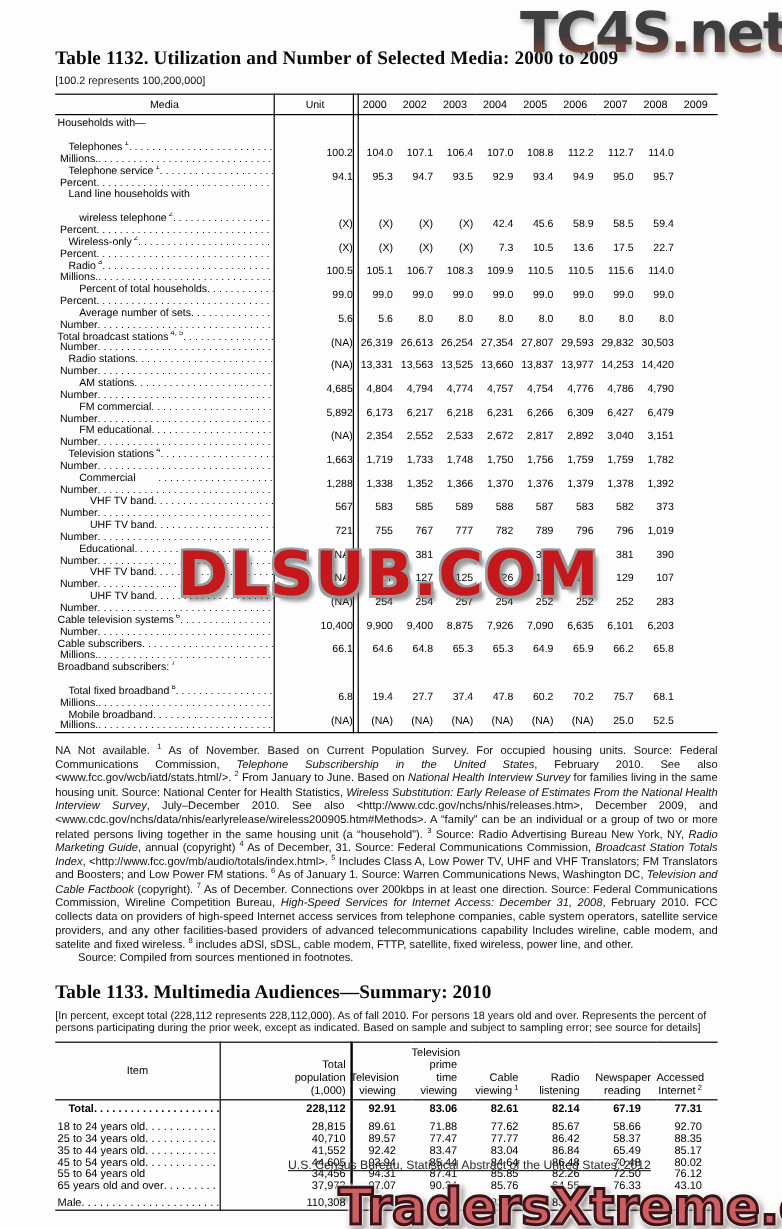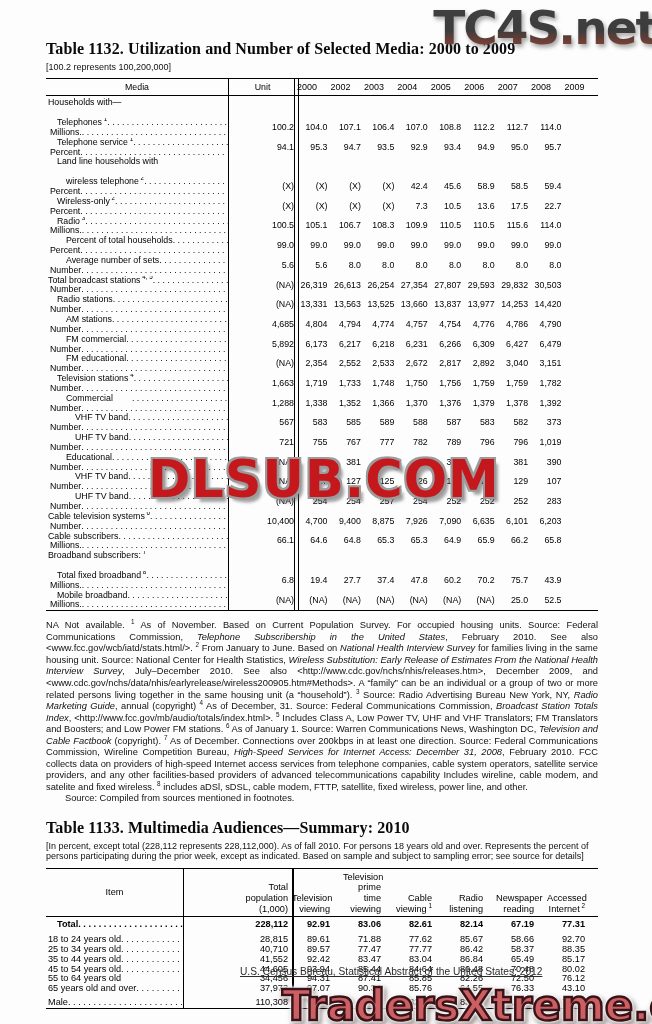--- a/index.html
+++ b/index.html
@@ -22,21 +22,21 @@
   table{border-collapse:collapse;table-layout:fixed;width:552px;font-size:8.8px;color:#000;}
   .vline{position:absolute;top:0;bottom:0;background:#000;width:1px;}
   .vline-dbl{position:absolute;top:0;bottom:0;width:3px;background:transparent;
     border-left:1px solid #000;border-right:1px solid #000;}
 
   
   #t1132{border-top:1.6px solid #000;border-bottom:1.6px solid #000;}
   #t1132 thead th{font-weight:normal;border-bottom:1px solid #000;height:16px;vertical-align:middle;padding:0;}
   #t1132 thead .mediah{text-align:center;}
   #t1132 thead .unith{text-align:center;}
-  #t1132 thead .yval{text-align:left;padding-right:3px;font-size:9px;}
+  #t1132 thead .yval{text-align:center;padding-right:3px;font-size:9px;}
   #t1132 tbody td{line-height:9.85px;height:9.85px;padding:0;white-space:nowrap;overflow:hidden;}
   #t1132 tbody tr:first-child td{padding-top:2px;}
   td.lab{display:flex;align-items:baseline;}
   .lbl{white-space:nowrap;}
   .leader{flex:1 1 auto;overflow:hidden;white-space:nowrap;color:#000;}
   .leader::after{content:" . . . . . . . . . . . . . . . . . . . . . . . . . . . . . . . . . . . . . . . . . . . . . . . . . . . .";}
   td.unit{padding:0 2px 0 4px !important;}
   td.unit{display:flex;align-items:baseline;}
   td.val{text-align:right;padding-right:3px !important;}
   sup{font-size:6.3px;vertical-align:super;line-height:0;}
@@ -506,21 +506,21 @@
           <tr>
             <td class="lab" style="padding-left: 2px;">
               <span class="lbl">Cable television systems<sup> 6</sup></span>
               <span class="leader"></span>
             </td>
             <td class="unit">
               <span>Number</span>
               <span class="leader"></span>
             </td>
             <td class="val">10,400</td>
-            <td class="val">4,700</td>
+            <td class="val">9,900</td>
             <td class="val">9,400</td>
             <td class="val">8,875</td>
             <td class="val">7,926</td>
             <td class="val">7,090</td>
             <td class="val">6,635</td>
             <td class="val">6,101</td>
             <td class="val">6,203</td>
           </tr>
           <tr>
             <td class="lab" style="padding-left: 2px;">
@@ -566,21 +566,21 @@
               <span class="leader"></span>
             </td>
             <td class="val">6.8</td>
             <td class="val">19.4</td>
             <td class="val">27.7</td>
             <td class="val">37.4</td>
             <td class="val">47.8</td>
             <td class="val">60.2</td>
             <td class="val">70.2</td>
             <td class="val">75.7</td>
-            <td class="val">43.9</td>
+            <td class="val">68.1</td>
           </tr>
           <tr>
             <td class="lab" style="padding-left: 11px;">
               <span class="lbl">Mobile broadband</span>
               <span class="leader"></span>
             </td>
             <td class="unit">
               <span>Millions.</span>
               <span class="leader"></span>
             </td>

